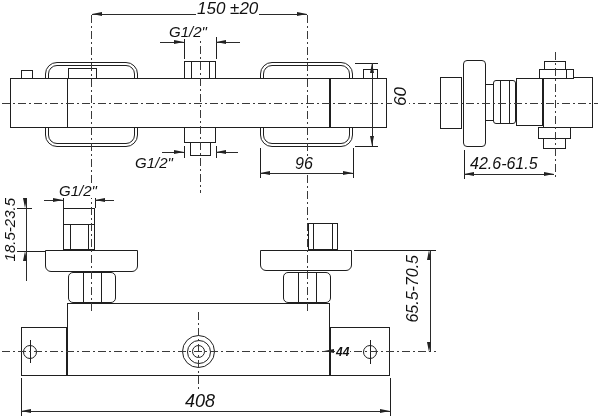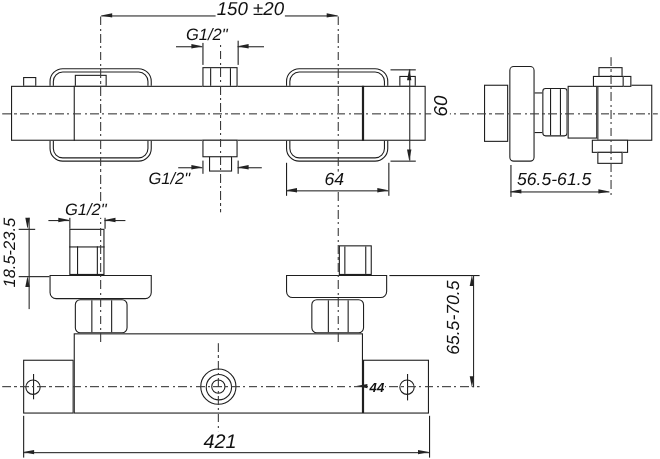--- a/index.html
+++ b/index.html
@@ -135,34 +135,34 @@
   <div class="dl" style="left:216px;top:152px;width:22px;height:1.1px;"></div>
   <div class="ah rr" style="left:174px;top:149.9px;"></div>
   <div class="ah l" style="left:216px;top:149.9px;"></div>
   <div class="txt" style="left:134px;top:155px;font-size:15px;">G1/2"</div>
 
   <div class="ln" style="left:259.5px;top:148px;width:1px;height:30px;"></div>
   <div class="ln" style="left:352.5px;top:148px;width:1px;height:30px;"></div>
   <div class="dl" style="left:260px;top:173px;width:93px;height:1.1px;"></div>
   <div class="ah l" style="left:260px;top:170.9px;"></div>
   <div class="ah rr" style="left:343px;top:170.9px;"></div>
-  <div class="txt" style="left:294px;top:156px;font-size:16px;">64</div>
+  <div class="txt" style="left:294px;top:156px;font-size:16px;">96</div>
 
   <div class="ln" style="left:355px;top:62.5px;width:23px;height:1px;"></div>
   <div class="ln" style="left:355px;top:145.5px;width:23px;height:1px;"></div>
   <div class="dl" style="left:372px;top:63px;width:1.1px;height:83px;"></div>
   <div class="ah u" style="left:369.9px;top:63px;"></div>
   <div class="ah d" style="left:369.9px;top:136px;"></div>
   <div class="vtxt" style="left:392px;top:86px;font-size:17px;">60</div>
 
   <div class="ln" style="left:463.5px;top:150px;width:1px;height:29px;"></div>
   <div class="dl" style="left:464px;top:174px;width:90px;height:1.1px;"></div>
   <div class="ah l" style="left:464px;top:171.9px;"></div>
   <div class="ah rr" style="left:544px;top:171.9px;"></div>
-  <div class="txt" style="left:469px;top:156px;font-size:16px;">56.5-61.5</div>
+  <div class="txt" style="left:469px;top:156px;font-size:16px;">42.6-61.5</div>
 
   <div class="ln" style="left:62.5px;top:195px;width:1px;height:13px;"></div>
   <div class="ln" style="left:94.5px;top:195px;width:1px;height:13px;"></div>
   <div class="dl" style="left:44px;top:200px;width:19px;height:1.1px;"></div>
   <div class="dl" style="left:95px;top:200px;width:19px;height:1.1px;"></div>
   <div class="ah rr" style="left:53px;top:197.9px;"></div>
   <div class="ah l" style="left:95px;top:197.9px;"></div>
   <div class="txt" style="left:58px;top:183px;font-size:15px;">G1/2"</div>
 
   <div class="ln" style="left:8px;top:207.5px;width:24px;height:1px;"></div>
@@ -179,15 +179,15 @@
   <div class="vtxt" style="left:405px;top:254px;font-size:16px;">65.5-70.5</div>
 
   <div class="ah l" style="left:324px;top:349.4px;"></div>
   <div class="txt" style="left:335px;top:346px;font-size:12px;font-weight:bold;">44</div>
 
   <div class="ln" style="left:20.5px;top:378px;width:1px;height:38px;"></div>
   <div class="ln" style="left:389.5px;top:378px;width:1px;height:38px;"></div>
   <div class="dl" style="left:21px;top:411px;width:369px;height:1.1px;"></div>
   <div class="ah l" style="left:21px;top:408.9px;"></div>
   <div class="ah rr" style="left:380px;top:408.9px;"></div>
-  <div class="txt" style="left:184px;top:392px;font-size:18px;">421</div>
+  <div class="txt" style="left:184px;top:392px;font-size:18px;">408</div>
 
 </div>
 
 </body></html>

